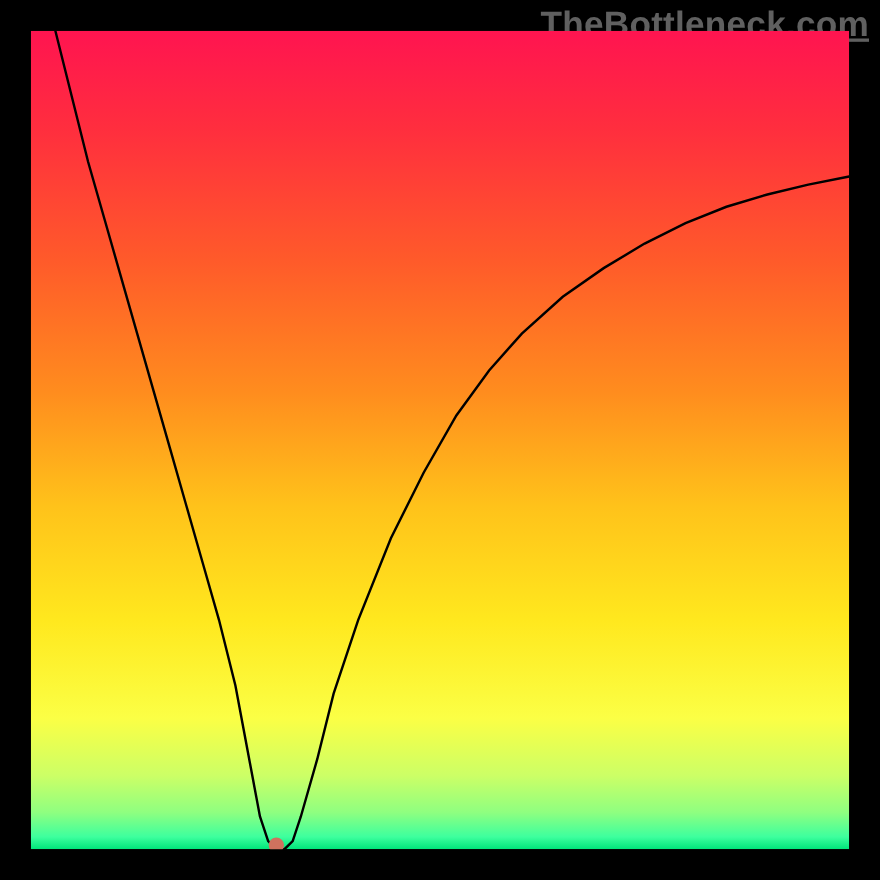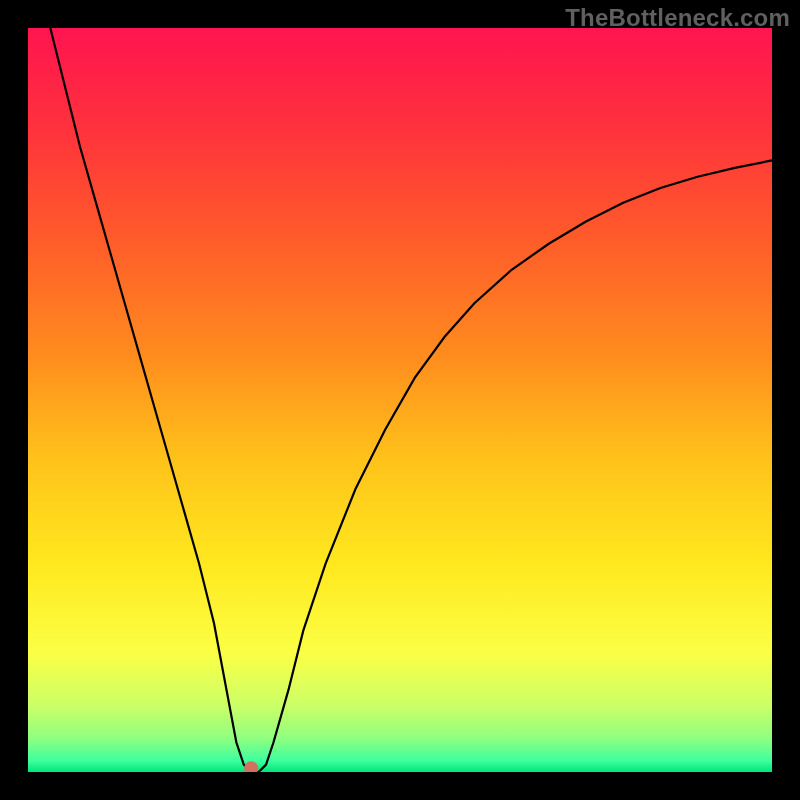--- a/index.html
+++ b/index.html
@@ -15,24 +15,25 @@
     position: relative;
     width: 800px;
     height: 800px;
     background: #000;
   }
   .watermark {
     position: absolute;
     top: 4px;
     right: 10px;
     color: #606060;
-    font-size: 24px;
+    font-size: 32px;
     font-weight: 600;
     letter-spacing: 0.2px;
     user-select: none;
+    text-decoration: underline;
   }
   .plot-area {
     position: absolute;
     left: 28px;
     top: 28px;
     width: 744px;
     height: 744px;
   }
   svg {
     display: block;

